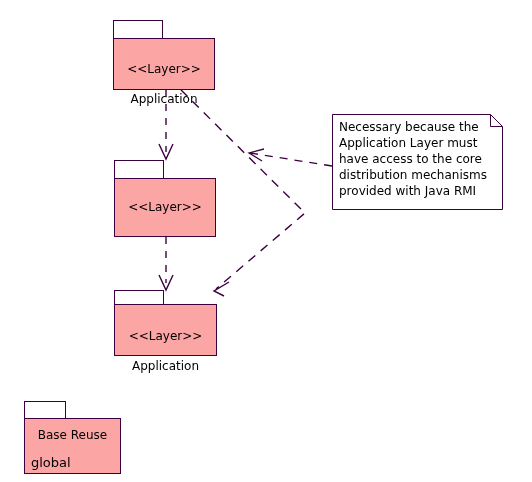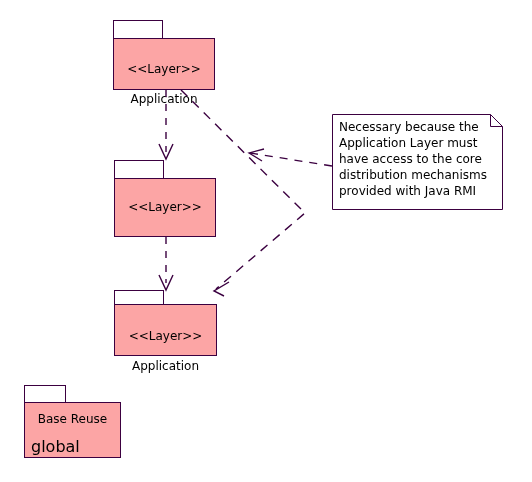--- a/index.html
+++ b/index.html
@@ -105,25 +105,25 @@
   <div class="package" style="left:114px; top:290px; width:103px; height:66px;">
     <div class="tab" style="width:50px; height:15px;"></div>
     <div class="body" style="top:14px; width:103px; height:52px;">
       <div class="body-text" style="top:9px;">
         <span class="stereotype">&lt;&lt;Layer&gt;&gt;</span>
         <span>Application</span>
       </div>
     </div>
   </div>
 
-  <div class="package" style="left:24px; top:385px; width:97px; height:73px;">
+  <div class="package" style="left:24px; top:401px; width:97px; height:73px;">
     <div class="tab" style="width:42px; height:18px;"></div>
     <div class="body" style="top:17px; width:97px; height:56px;">
       <div class="body-text" style="top:9px;">Base Reuse</div>
-      <div class="body-text left" style="top:36px; font-size:16px;">global</div>
+      <div class="body-text left" style="top:36px; font-size:13px;">global</div>
     </div>
   </div>
 
   <div class="note" style="left:332px; top:114px; width:171px; height:96px;">
     <svg width="171" height="96">
       <path d="M0.5,0.5 L158.5,0.5 L170.5,12.5 L170.5,95.5 L0.5,95.5 Z" fill="#ffffff" stroke="#3b0040" stroke-width="1"></path>
       <path d="M158.5,0.5 L158.5,12.5 L170.5,12.5" fill="none" stroke="#3b0040" stroke-width="1"></path>
     </svg>
     <div class="note-text" style="left:7px; top:5px; width:160px;">Necessary because the
 Application Layer must

